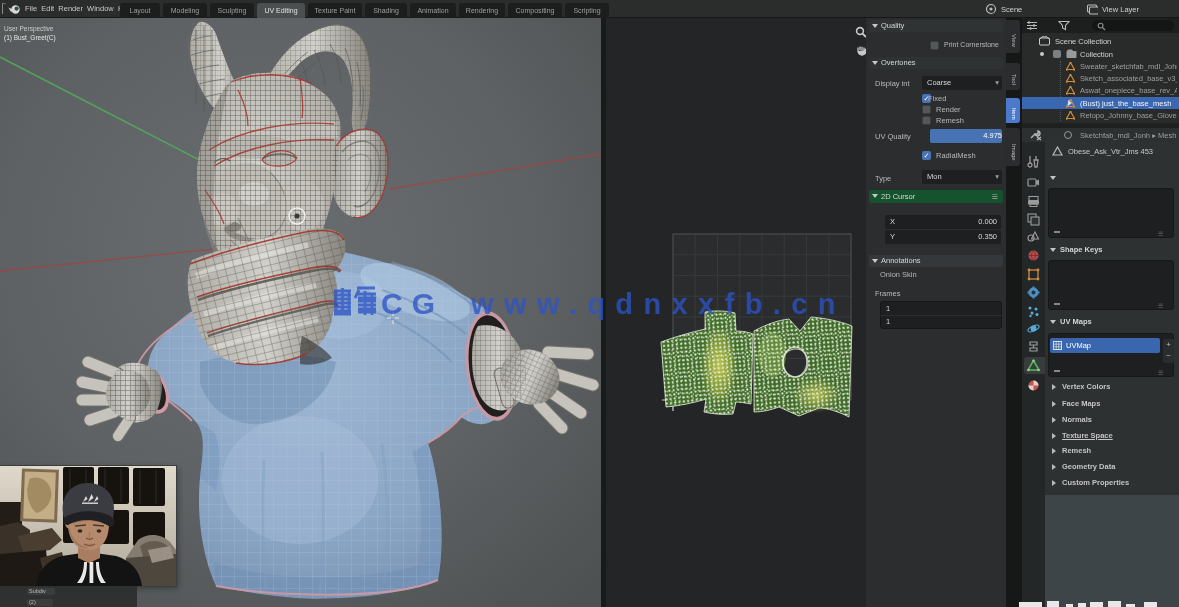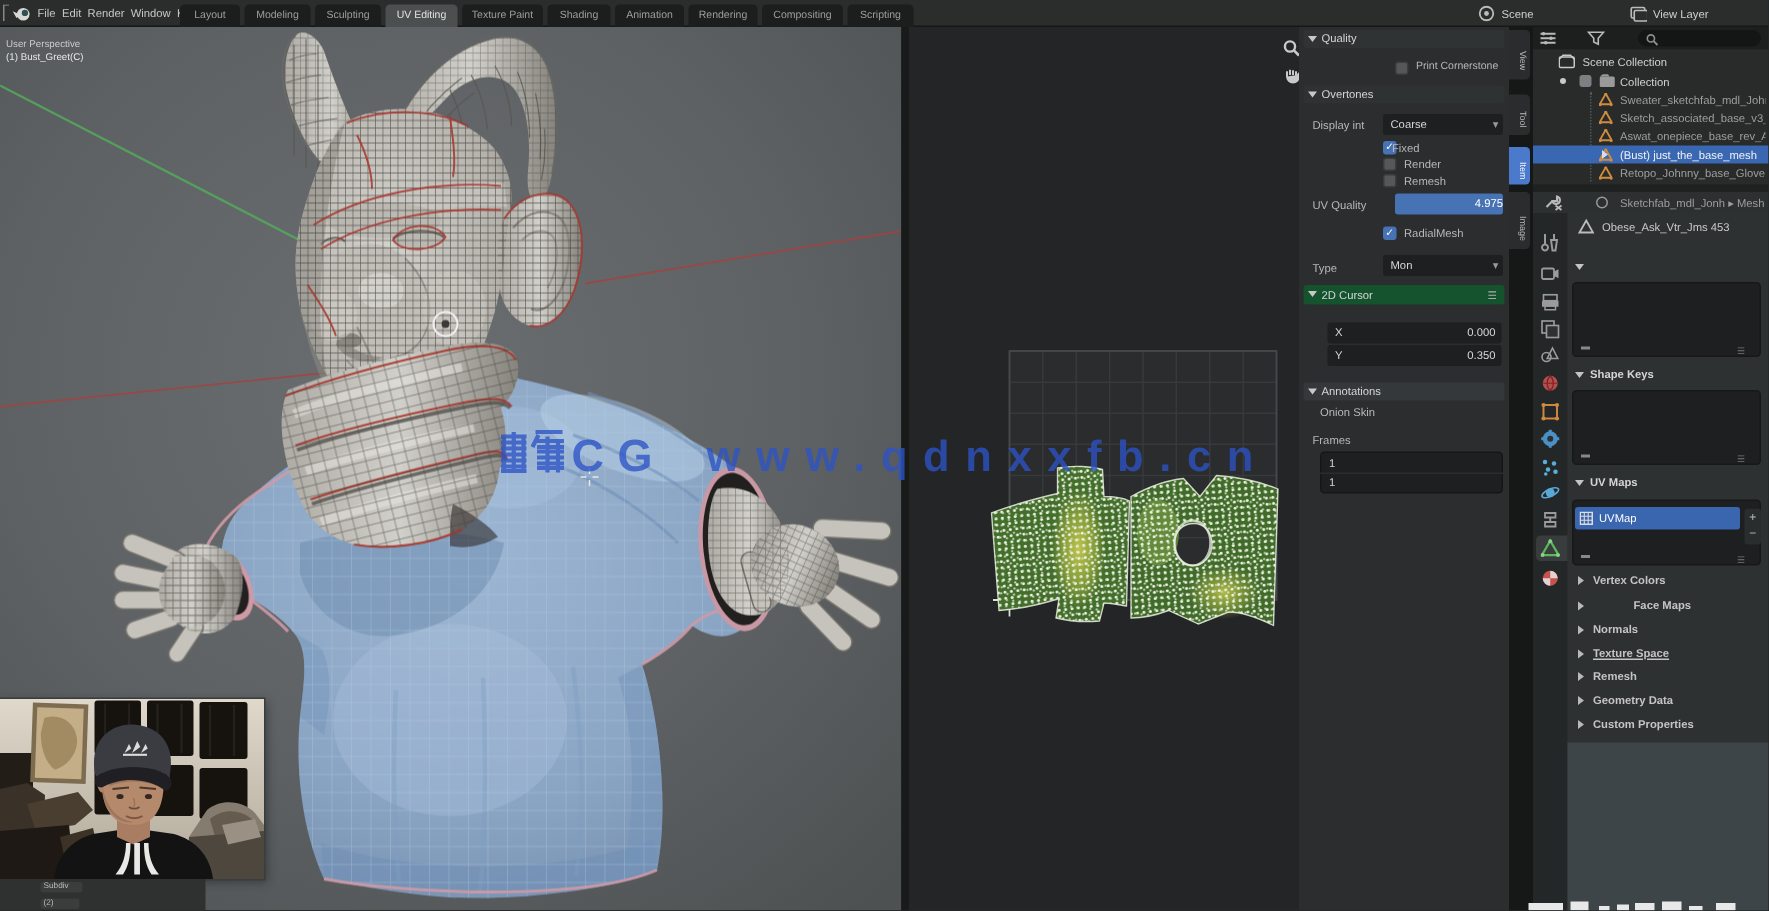--- a/index.html
+++ b/index.html
@@ -520,21 +520,21 @@
 <div class="abs" style="left:28px;top:320px;width:110px;height:15px;background:#3a66b0;border-radius:2px;"></div>
 <svg class="abs" style="left:31px;top:323px;" width="9" height="9" viewBox="0 0 9 9">
       <rect x="0.5" y="0.5" width="8" height="8" fill="none" stroke="#ddd" stroke-width="1"></rect>
       <path d="M0.5,3.2 H8.5 M0.5,5.8 H8.5 M3.2,0.5 V8.5 M5.8,0.5 V8.5" stroke="#ddd" stroke-width="0.7"></path>
       </svg>
 <div class="abs" style="left:44px;top:323px;color:#fff;font-size:7.5px;">UVMap</div>
 <div class="abs" style="left:141px;top:321px;width:11px;height:24px;background:#2a2d2e;border-radius:2px;color:#bbb;font-size:8px;text-align:center;line-height:11px;">+<br>−</div>
 <div class="abs" style="left:30px;top:366px;width:0;height:0;border-left:4px solid #b9b9b9;border-top:3px solid transparent;border-bottom:3px solid transparent;"></div>
 <div class="abs" style="left:40px;top:364px;color:#c4c4c4;font-size:7.5px;font-weight:bold;">Vertex Colors</div>
 <div class="abs" style="left:30px;top:383px;width:0;height:0;border-left:4px solid #b9b9b9;border-top:3px solid transparent;border-bottom:3px solid transparent;"></div>
-<div class="abs" style="left:40px;top:381px;color:#c4c4c4;font-size:7.5px;font-weight:bold;margin-left:27px;">Face Maps</div>
+<div class="abs" style="left:40px;top:381px;color:#c4c4c4;font-size:7.5px;font-weight:bold;">Face Maps</div>
 <div class="abs" style="left:30px;top:399px;width:0;height:0;border-left:4px solid #b9b9b9;border-top:3px solid transparent;border-bottom:3px solid transparent;"></div>
 <div class="abs" style="left:40px;top:397px;color:#c4c4c4;font-size:7.5px;font-weight:bold;">Normals</div>
 <div class="abs" style="left:30px;top:415px;width:0;height:0;border-left:4px solid #b9b9b9;border-top:3px solid transparent;border-bottom:3px solid transparent;"></div>
 <div class="abs" style="left:40px;top:413px;color:#c4c4c4;font-size:7.5px;font-weight:bold;text-decoration:underline;">Texture Space</div>
 <div class="abs" style="left:30px;top:430px;width:0;height:0;border-left:4px solid #b9b9b9;border-top:3px solid transparent;border-bottom:3px solid transparent;"></div>
 <div class="abs" style="left:40px;top:428px;color:#c4c4c4;font-size:7.5px;font-weight:bold;">Remesh</div>
 <div class="abs" style="left:30px;top:446px;width:0;height:0;border-left:4px solid #b9b9b9;border-top:3px solid transparent;border-bottom:3px solid transparent;"></div>
 <div class="abs" style="left:40px;top:444px;color:#c4c4c4;font-size:7.5px;font-weight:bold;">Geometry Data</div>
 <div class="abs" style="left:30px;top:462px;width:0;height:0;border-left:4px solid #b9b9b9;border-top:3px solid transparent;border-bottom:3px solid transparent;"></div>
 <div class="abs" style="left:40px;top:460px;color:#c4c4c4;font-size:7.5px;font-weight:bold;">Custom Properties</div>

